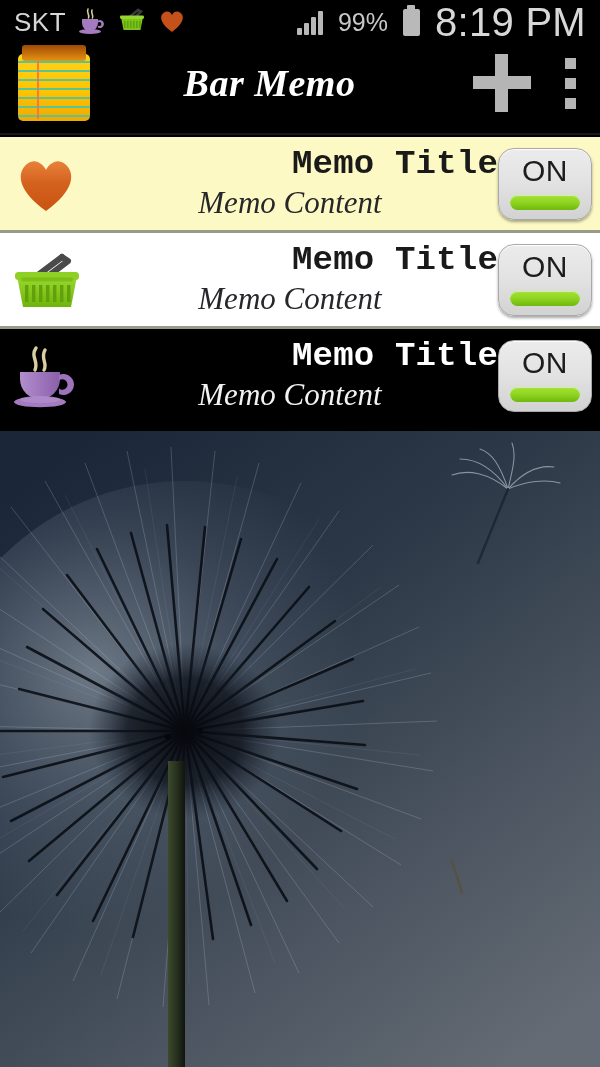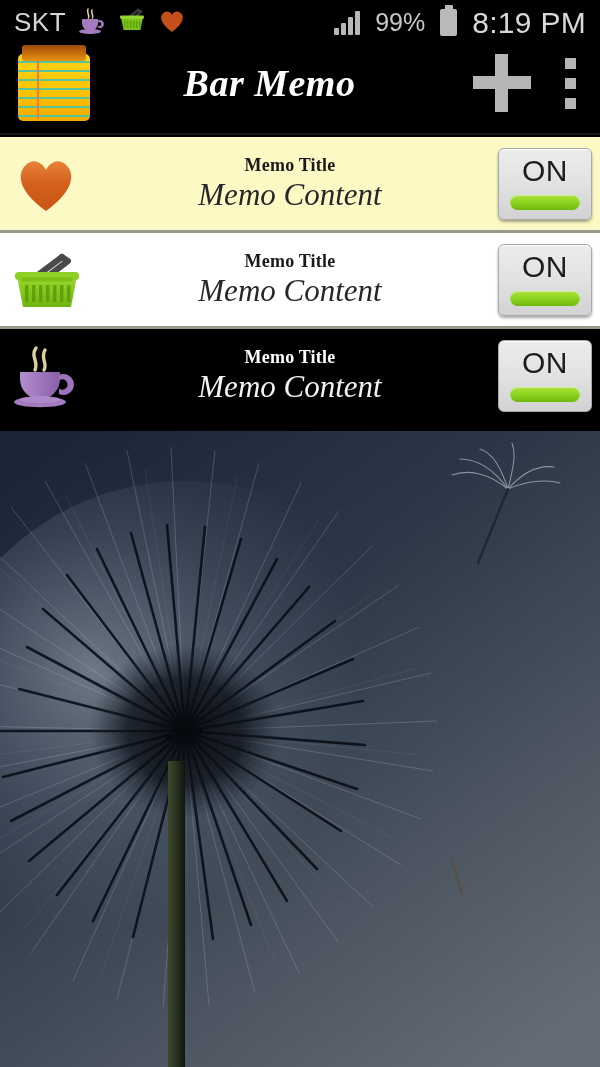--- a/index.html
+++ b/index.html
@@ -51,21 +51,21 @@
     display: flex;
     align-items: center;
     gap: 15px;
   }
   .battpct {
     color: #c8c8c8;
     font-size: 25px;
   }
   .clock {
     color: #d8d8d8;
-    font-size: 30px;
+    font-size: 40px;
     letter-spacing: 0.3px;
   }
 
   
   .signal {
     display: flex;
     align-items: flex-end;
     gap: 2px;
     height: 24px;
   }
@@ -215,44 +215,45 @@
     flex: 0 0 auto;
     position: relative;
   }
   .memo-text {
     flex: 1 1 auto;
     text-align: center;
     margin-left: -28px;
     line-height: 1.05;
   }
   .memo-title {
-    font-family: Liberation Serif, serif;
+    font-family: Liberation Mono, monospace;
     font-weight: bold;
-    font-size: 18px;
+    font-size: 34px;
     color: #1a1a1a;
     letter-spacing: 0.2px;
+    text-align: right;
   }
   .memo-content {
     font-family: "Liberation Serif", serif;
     font-style: italic;
     font-size: 31px;
     color: #26262b;
     margin-top: 4px;
   }
   .theme-black .memo-title { color: #ffffff; }
   .theme-black .memo-content { color: #f2f2f2; }
 
   
   .toggle {
     position: relative;
     width: 94px;
     height: 72px;
     flex: 0 0 auto;
     margin-right: 8px;
-    border-radius: 6px;
+    border-radius: 16px;
     background: linear-gradient(to bottom, #ececec 0%, #e2e2e2 48%, #d2d2d2 100%);
     border: 1px solid #a9a9a9;
     box-shadow: 0 2px 3px rgba(0,0,0,0.35), inset 0 1px 0 rgba(255,255,255,0.9);
     display: flex;
     flex-direction: column;
     align-items: center;
     justify-content: center;
     box-sizing: border-box;
   }
   .toggle-label {

